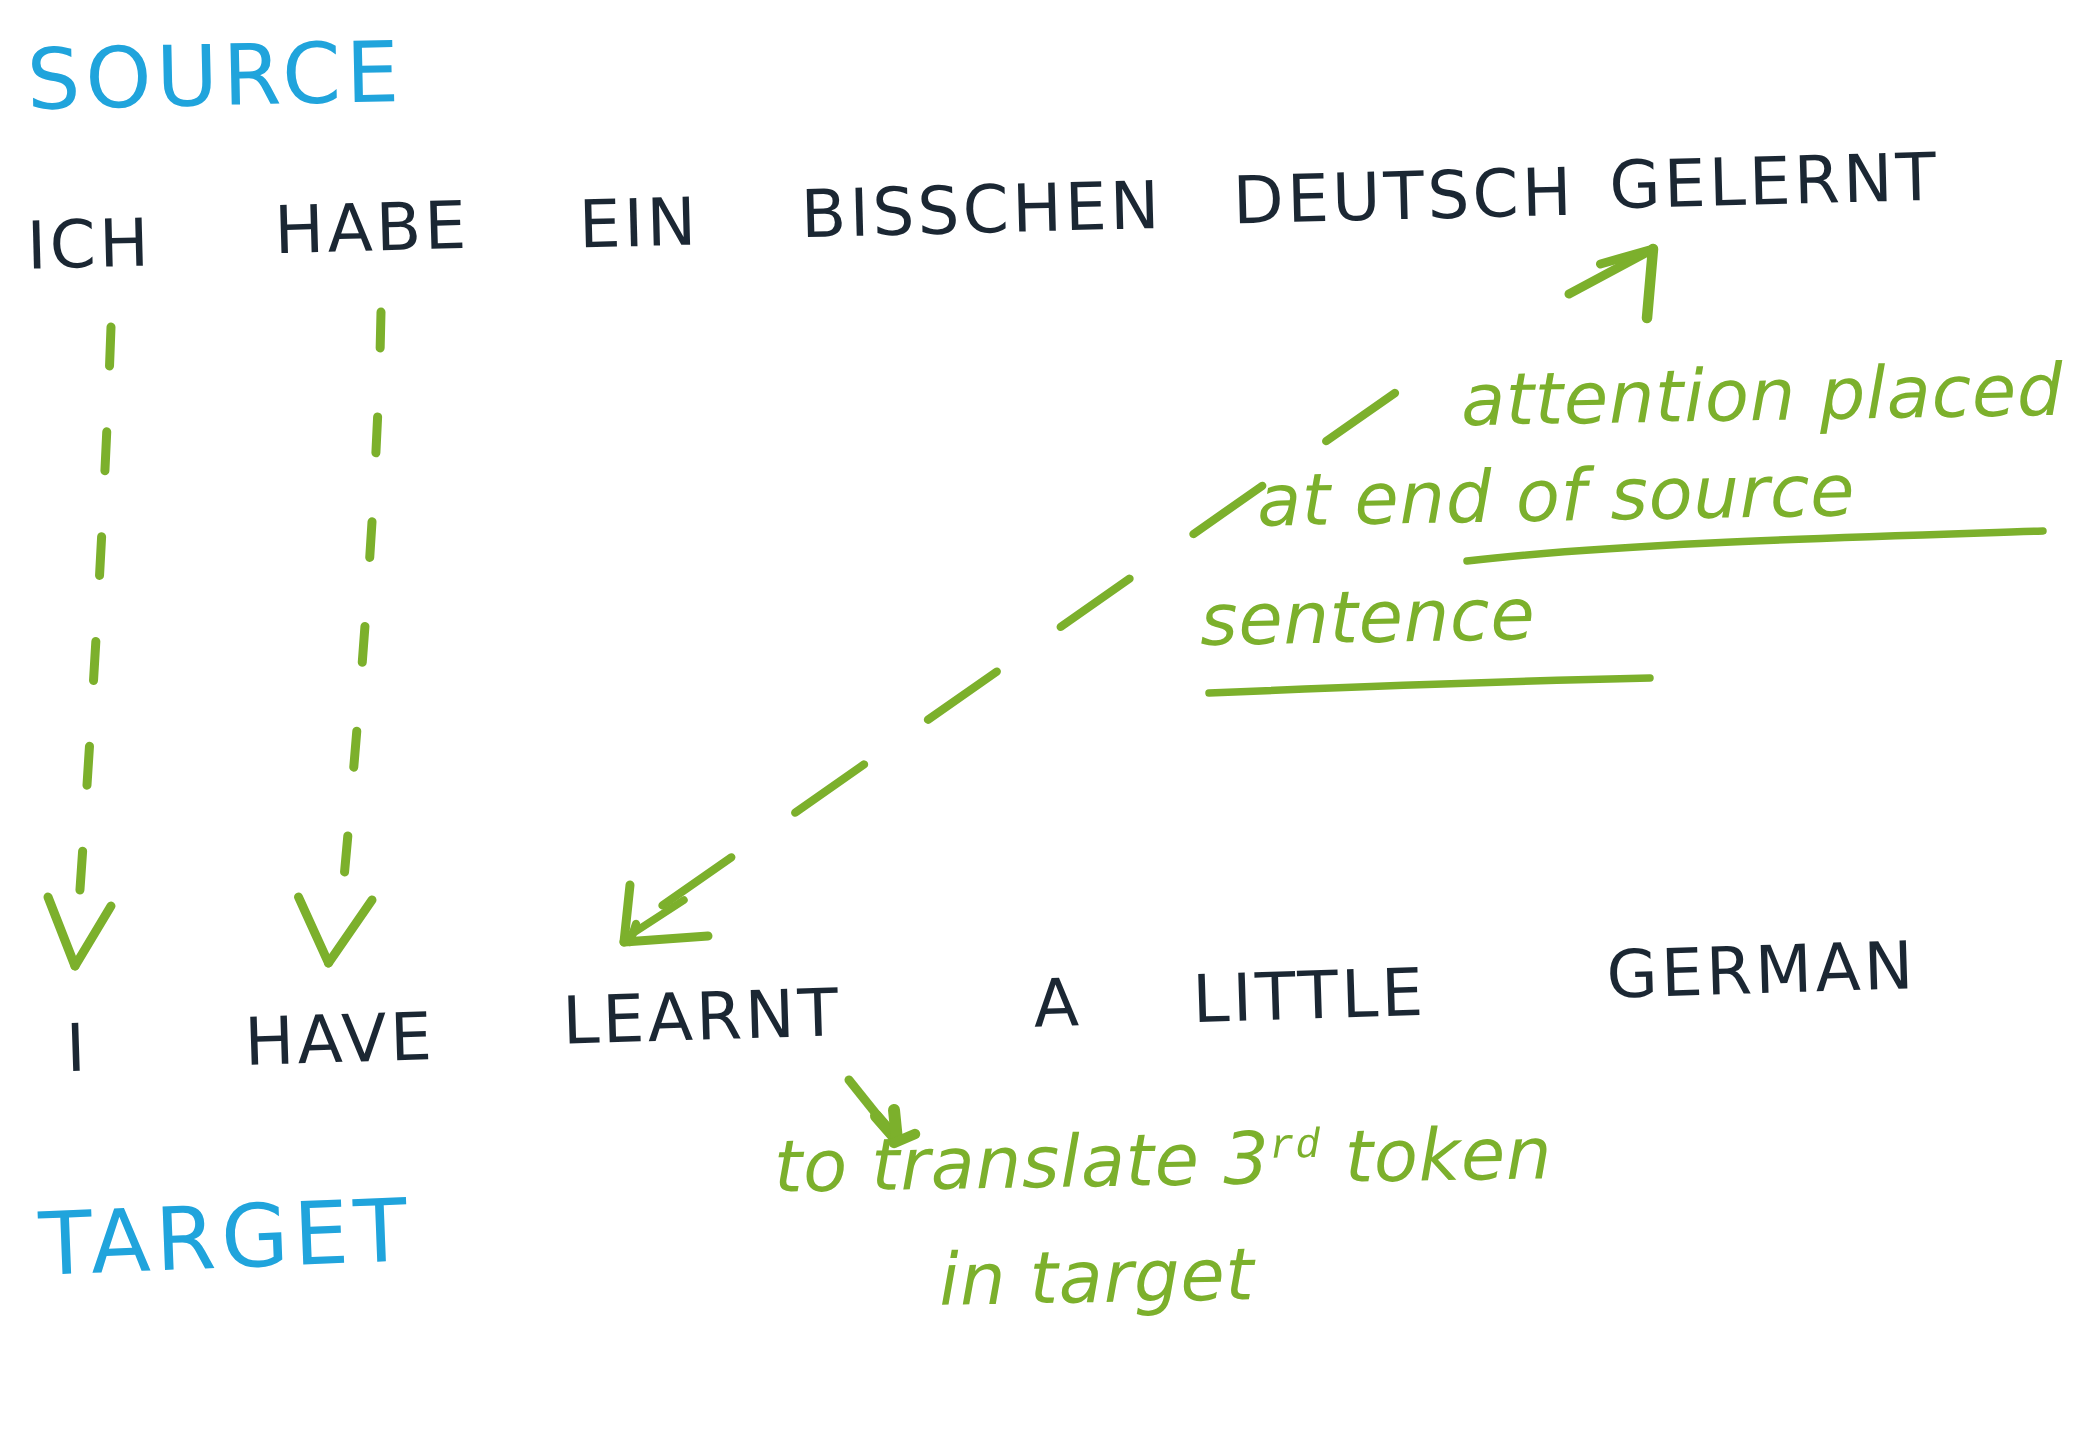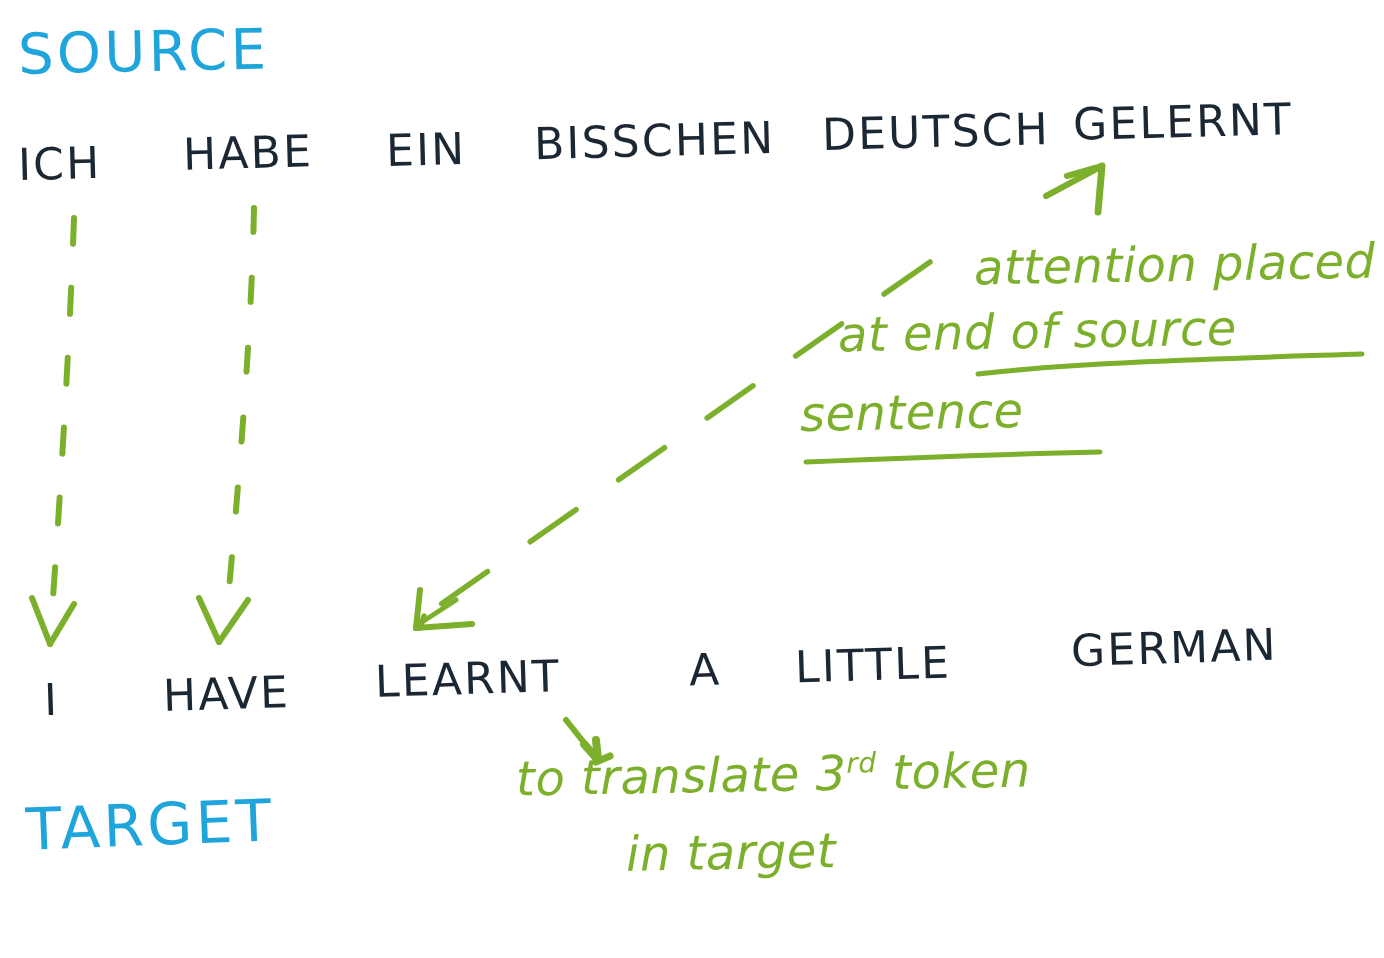--- a/index.html
+++ b/index.html
@@ -58,20 +58,21 @@
     color: #7CB02C;
     font-family: "DejaVu Sans", sans-serif;
     font-weight: 400;
     font-style: italic;
     font-size: 48px;
     letter-spacing: 0.01em;
   }
   .sup {
     font-size: 0.58em;
     vertical-align: super;
+    font-family: Liberation Mono, monospace;
   }
   svg { overflow: visible; }
 </style>
 </head>
 <body>
 
 <div id="canvas">
 
   <svg class="layer" viewBox="0 0 1384 958" width="1384" height="958" xmlns="http://www.w3.org/2000/svg">
 

